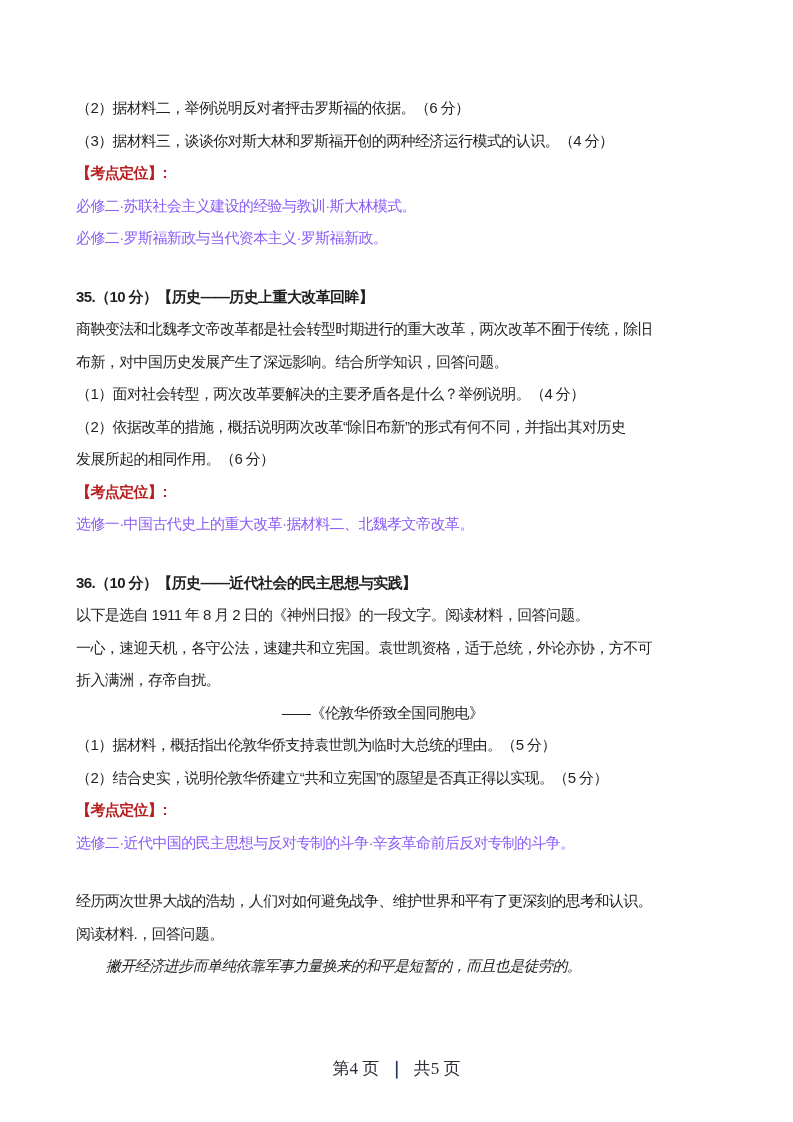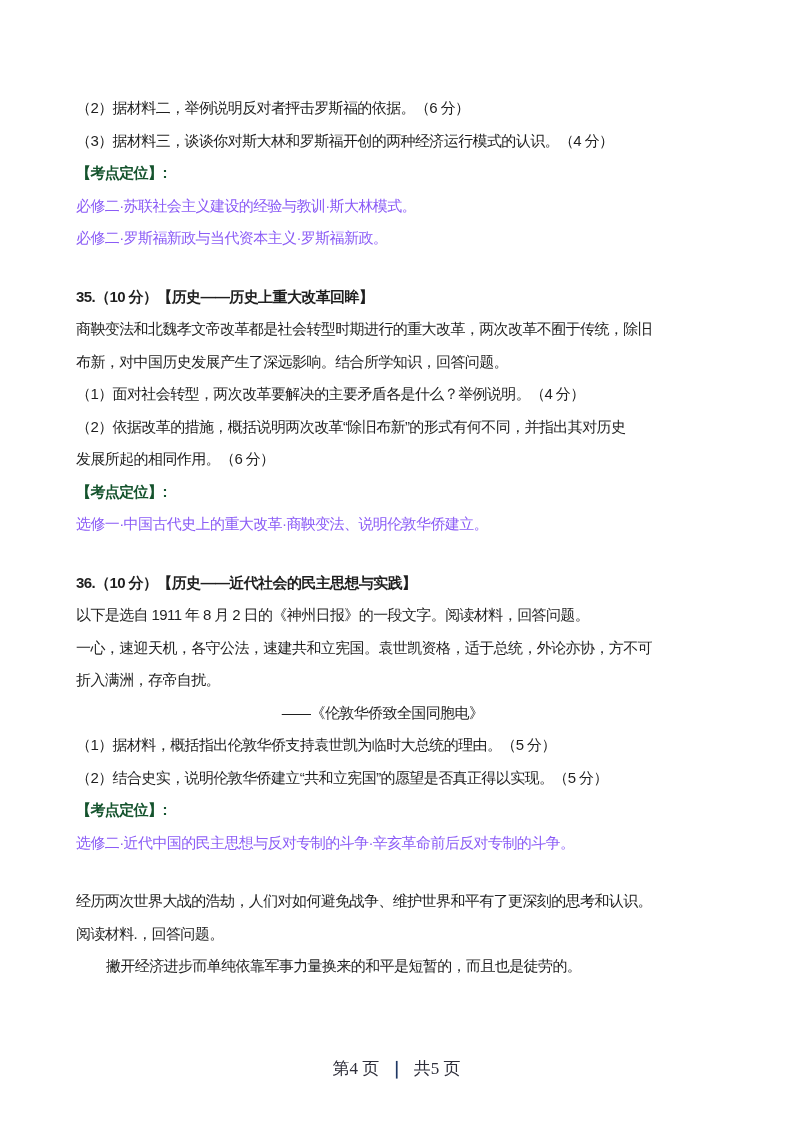--- a/index.html
+++ b/index.html
@@ -13,25 +13,25 @@
     color:#1f1f1f;
     overflow:hidden;
   }
   .content { padding:92px 104px 0 76px; }
   .line {
     height:32.5px; line-height:32.5px;
     font-size:15px; letter-spacing:-0.6px;
     white-space:nowrap;
   }
   .title-line { font-weight:700; }
-  .red-header { color:#14532d; font-weight:bold; }
+  .red-header { color:#b91c1c; font-weight:bold; }
   .red-line   { color:#8b5cf6; }
   .indent  { padding-left:30px; }
   .right   { text-align:center; }
-  .serif   { font-family:"Liberation Serif", serif; }
+  .serif   { font-family:"Liberation Serif", serif;font-style:italic; }
   .gap     { height:26px; }
   .footer {
     position:absolute; left:0; bottom:42px; width:100%;
     text-align:center;
     font-family:"Liberation Serif", serif;
     font-size:17px; color:#2e2e3a;
   }
   .footer .sep { font-weight:bold; color:#1f3864; margin:0 9px; }
 </style>
 </head>
@@ -48,21 +48,21 @@
 
     <div class="gap"></div>
 
     <div class="line title-line">35.（10 分）【历史——历史上重大改革回眸】</div>
     <div class="line">商鞅变法和北魏孝文帝改革都是社会转型时期进行的重大改革，两次改革不囿于传统，除旧</div>
     <div class="line">布新，对中国历史发展产生了深远影响。结合所学知识，回答问题。</div>
     <div class="line">（1）面对社会转型，两次改革要解决的主要矛盾各是什么？举例说明。（4 分）</div>
     <div class="line">（2）依据改革的措施，概括说明两次改革“除旧布新”的形式有何不同，并指出其对历史</div>
     <div class="line">发展所起的相同作用。（6 分）</div>
     <div class="line red-header">【考点定位】:</div>
-    <div class="line red-line">选修一·中国古代史上的重大改革·商鞅变法、说明伦敦华侨建立。</div>
+    <div class="line red-line">选修一·中国古代史上的重大改革·据材料二、北魏孝文帝改革。</div>
 
     <div class="gap"></div>
 
     <div class="line title-line">36.（10 分）【历史——近代社会的民主思想与实践】</div>
     <div class="line">以下是选自 1911 年 8 月 2 日的《神州日报》的一段文字。阅读材料，回答问题。</div>
     <div class="line">一心，速迎天机，各守公法，速建共和立宪国。袁世凯资格，适于总统，外论亦协，方不可</div>
     <div class="line">折入满洲，存帝自扰。</div>
     <div class="line right">——《伦敦华侨致全国同胞电》</div>
     <div class="line">（1）据材料，概括指出伦敦华侨支持袁世凯为临时大总统的理由。（5 分）</div>
     <div class="line">（2）结合史实，说明伦敦华侨建立“共和立宪国”的愿望是否真正得以实现。（5 分）</div>

